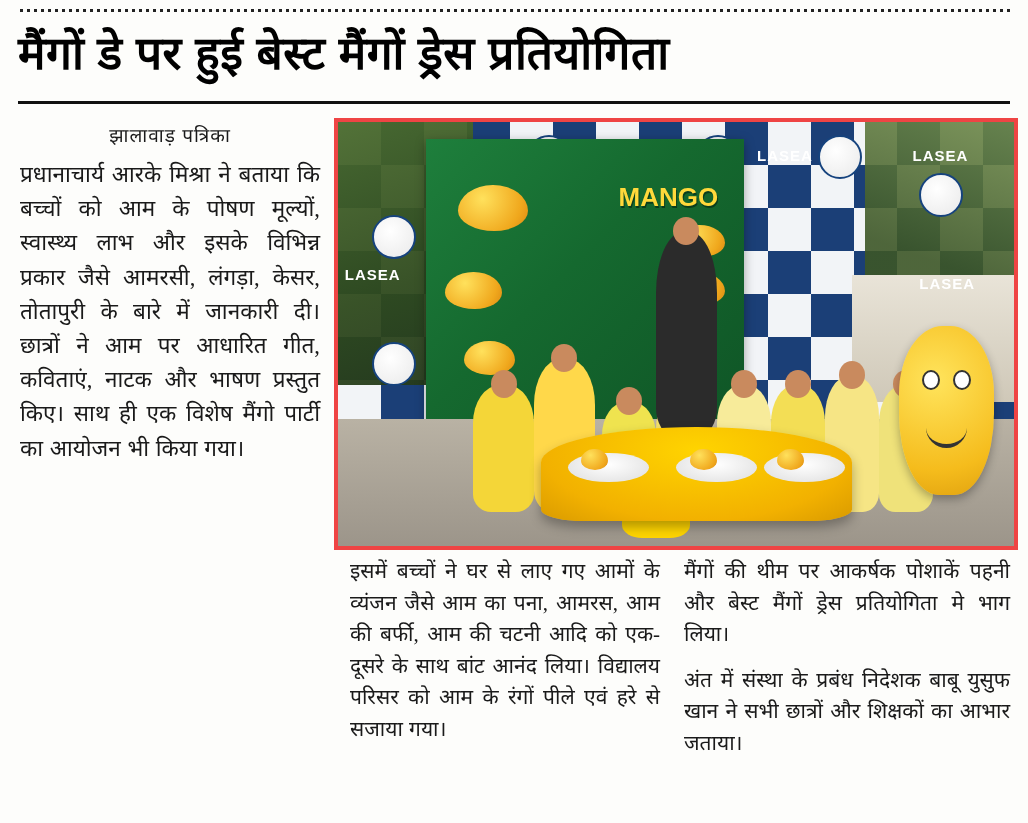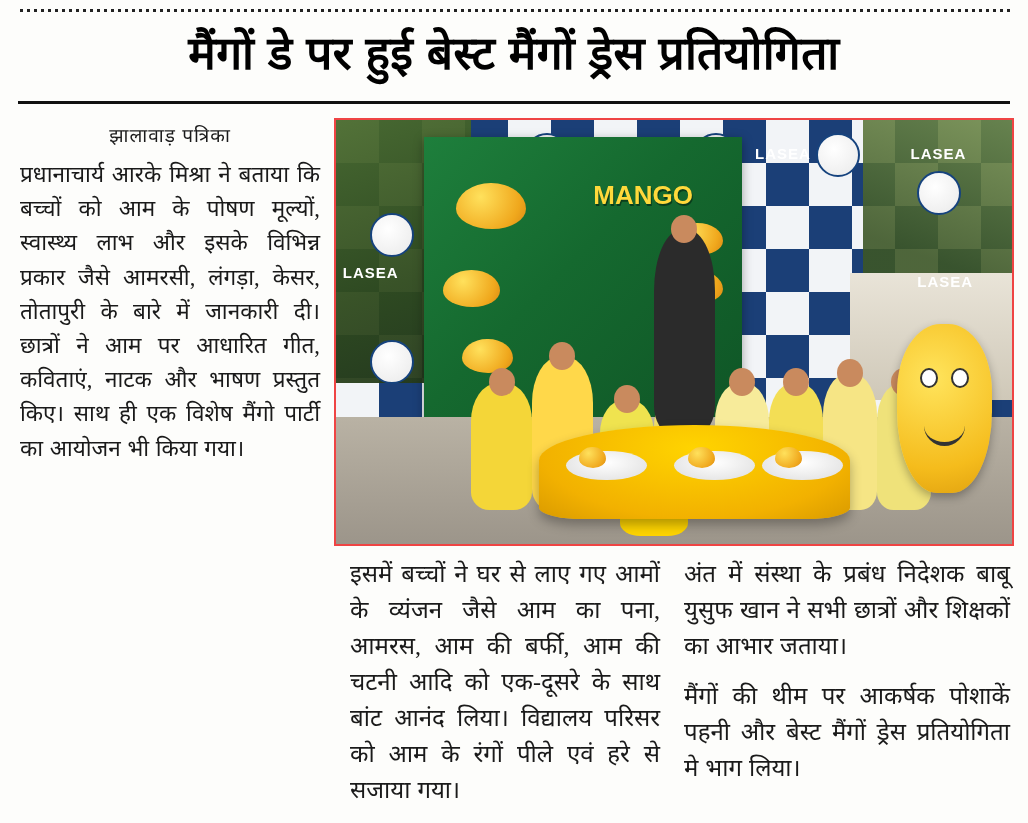--- a/index.html
+++ b/index.html
@@ -31,21 +31,21 @@
     height: 4px;
     background-image: radial-gradient(#222 38%, transparent 40%);
     background-size: 7px 5px;
     background-repeat: repeat-x;
   }
   .headline {
     position: absolute;
     top: 26px;
     left: 18px;
     right: 18px;
-    text-align: center;
+    text-align: left;
     font-family: "Liberation Sans", sans-serif;
     font-weight: bold;
     font-size: 46px;
     line-height: 1.18;
     letter-spacing: 0.5px;
     color: #000;
     white-space: nowrap;
   }
   .headline-rule {
     position: absolute;
@@ -83,21 +83,21 @@
     margin-top: 2px;
   }
 
   
   .photo-wrap {
     position: absolute;
     top: 118px;
     left: 334px;
     width: 676px;
     height: 424px;
-    border: 2px solid #ef4444;
+    border: 4px solid #ef4444;
     overflow: hidden;
     background: #2b4f6e;
   }
   .photo {
     position: absolute;
     inset: 0;
   }
   
   .backdrop {
     position: absolute;
@@ -129,21 +129,21 @@
     width: 47%;
     height: 68%;
     background: linear-gradient(135deg,#1e7f3c 0%, #15692f 45%, #0f5526 100%);
     box-shadow: 0 3px 10px rgba(0,0,0,.35);
   }
   .banner-title {
     position: absolute;
     left: 46%;
     top: 16%;
     width: 46%;
-    text-align: center;
+    text-align: right;
     font-family: "Liberation Sans", sans-serif;
     font-weight: bold;
     color: #ffd93b;
     font-size: 26px;
     line-height: .95;
     text-shadow: 1px 2px 0 #0a3d1c;
   }
   .mango-blob {
     position: absolute;
     border-radius: 50% 50% 48% 52% / 56% 56% 44% 44%;
@@ -238,21 +238,21 @@
     left: 350px;
     width: 310px;
   }
   .col-right {
     position: absolute;
     top: 556px;
     left: 684px;
     width: 326px;
   }
   .col-mid .body-text, .col-right .body-text {
-    font-size: 24px;
+    font-size: 21px;
     line-height: 1.5;
   }
 </style>
 </head>
 <body>
 
 <div class="page">
 
   <div class="top-rule"></div>
 
@@ -342,17 +342,17 @@
         <span class="mascot-smile"></span>
       </div>
     </div>
   </div>
 
   <div class="col-mid">
     <p class="body-text">इसमें बच्चों ने घर से लाए गए आमों के व्यंजन जैसे आम का पना, आमरस, आम की बर्फी, आम की चटनी आदि को एक-दूसरे के साथ बांट आनंद लिया। विद्यालय परिसर को आम के रंगों पीले एवं हरे से सजाया गया।</p>
   </div>
 
   <div class="col-right">
+    <p class="body-text">मैंगों की थीम पर आकर्षक पोशाकें पहनी और बेस्ट मैंगों ड्रेस प्रतियोगिता मे भाग लिया।</p>
     <p class="body-text">अंत में संस्था के प्रबंध निदेशक बाबू युसुफ खान ने सभी छात्रों और शिक्षकों का आभार जताया।</p>
-    <p class="body-text">मैंगों की थीम पर आकर्षक पोशाकें पहनी और बेस्ट मैंगों ड्रेस प्रतियोगिता मे भाग लिया।</p>
   </div>
 
 </div>
 
 </body></html>

